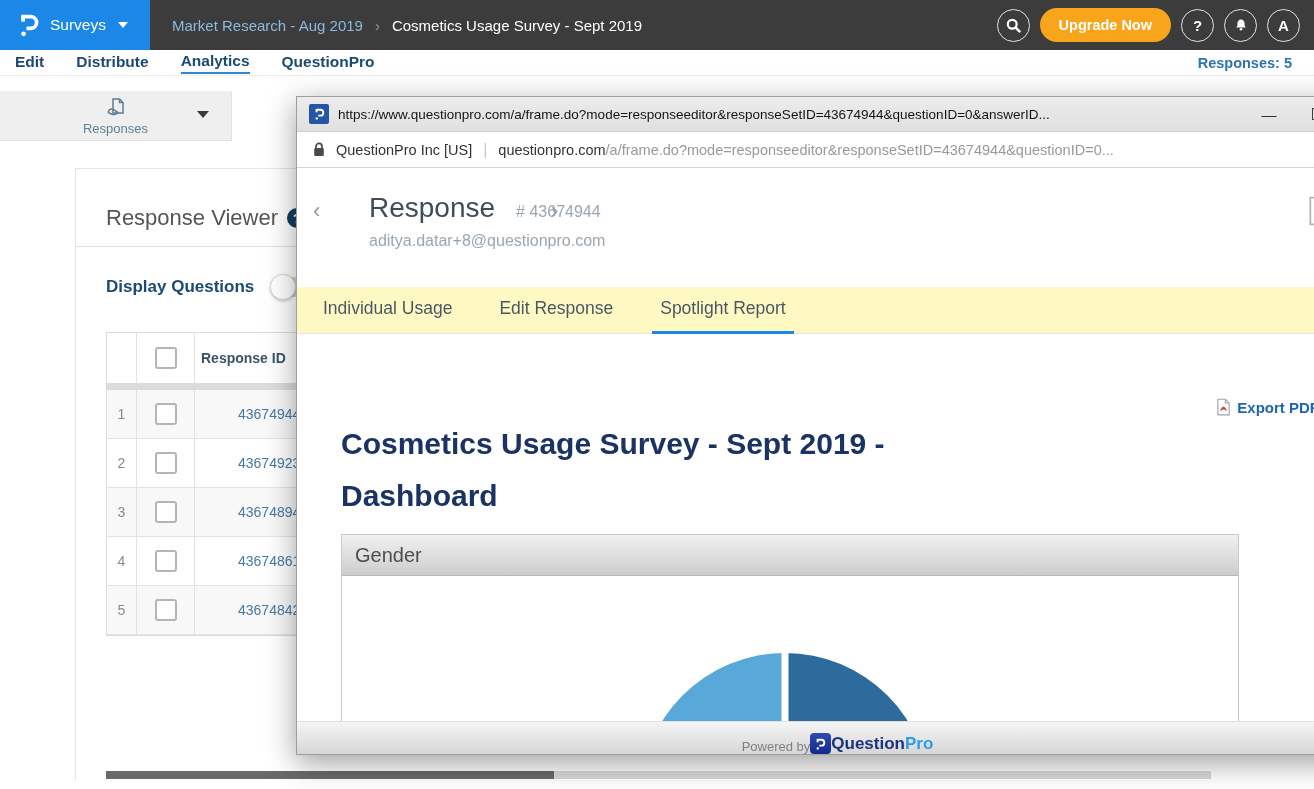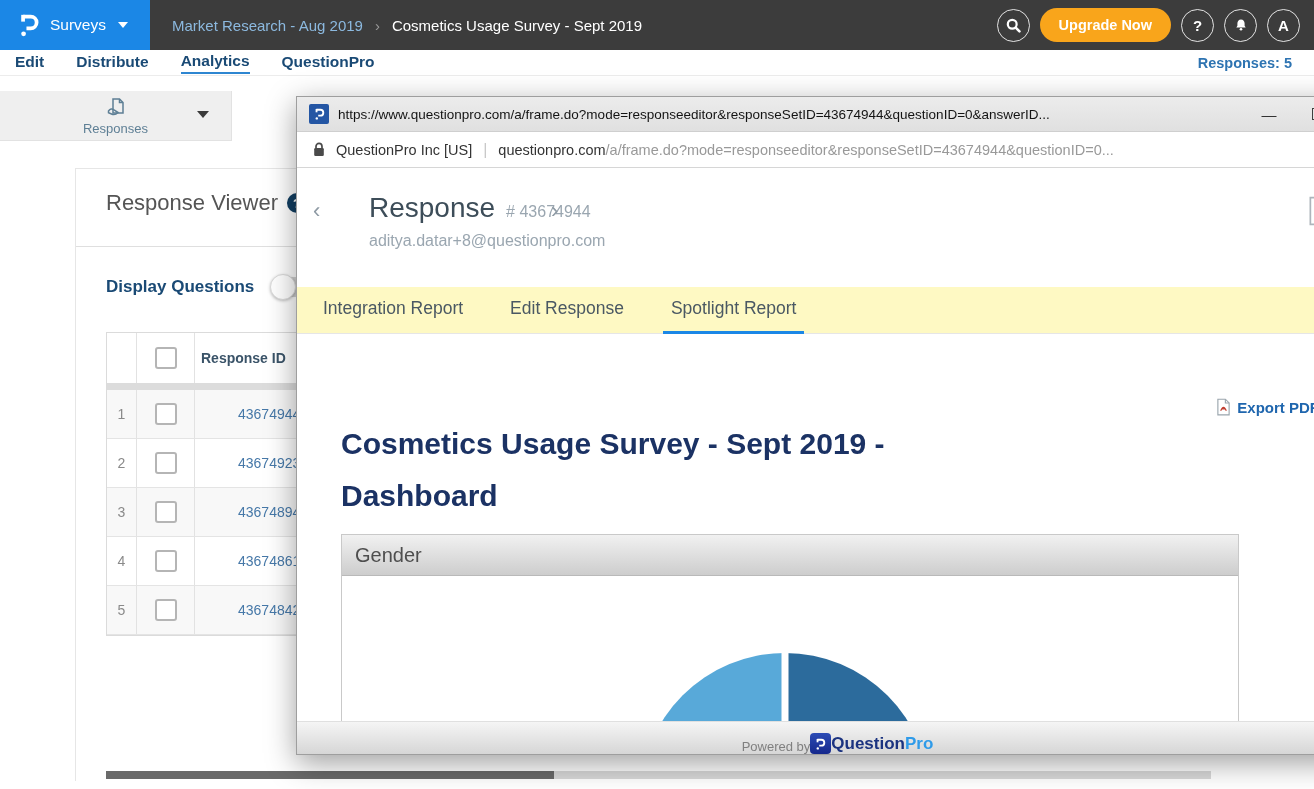--- a/index.html
+++ b/index.html
@@ -27,21 +27,21 @@
   .nav-count { position:absolute; right:22px; color:#2E74B2; font-size:14.5px; font-weight:600; }
 
   
   .toolbar-block { position:absolute; top:91px; left:0; width:232px; height:50px; background:#EFEFEF; border-right:1px solid #E2E2E2; border-bottom:1px solid #E2E2E2; display:flex; flex-direction:column; align-items:center; justify-content:center; cursor:pointer; }
   .toolbar-icon { width:24px; height:24px; margin-bottom:1px; }
   .toolbar-label { font-size:13px; color:#5E7F95; }
   .toolbar-caret { position:absolute; right:22px; top:20px; width:0; height:0; border-left:6px solid transparent; border-right:6px solid transparent; border-top:7px solid #3a3a3a; }
 
   
   .card { position:absolute; left:75px; top:168px; right:0; bottom:8px; background:#fff; border-left:1px solid #E6E6E6; border-top:1px solid #E6E6E6; }
-  .viewer-title-row { position:absolute; left:30px; top:21px; display:flex; align-items:center; gap:9px; }
+  .viewer-title-row { position:absolute; left:30px; top:36px; display:flex; align-items:center; gap:9px; }
   .viewer-title { font-size:22px; color:#555; }
   .help-badge { width:20px; height:20px; border-radius:50%; background:#123F63; color:#fff; font-size:13px; font-weight:bold; display:flex; align-items:center; justify-content:center; cursor:pointer; }
   .card-divider { position:absolute; left:0; right:0; top:77px; border-top:1px solid #DFDFDF; }
   .dq-row { position:absolute; left:30px; top:108px; display:flex; align-items:center; gap:18px; }
   .dq-label { font-size:17px; font-weight:bold; color:#1A4A75; }
   .toggle { position:relative; width:42px; height:20px; background:#D6D6D6; border-radius:10px; cursor:pointer; }
   .toggle-knob { position:absolute; left:-2px; top:-3px; width:26px; height:26px; background:#fff; border:1px solid #DADADA; border-radius:50%; box-shadow:0 1px 3px rgba(0,0,0,.25); }
 
   
   .resp-table { position:absolute; left:30px; top:163px; width:1140px; border:1px solid #DBDBDB; }
@@ -78,21 +78,21 @@
   .addr-sep { color:#C9C9C9; font-size:16px; }
   .addr-url { font-size:14.5px; overflow:hidden; text-overflow:ellipsis; }
   .addr-domain { color:#333; }
   .addr-path { color:#999; }
 
   
   .p-header { position:relative; height:119px; background:#fff; }
   .nav-chev { position:absolute; font-size:22px; color:#8E9AA4; cursor:pointer; top:30px; }
   .chev-prev { left:16px; }
   .chev-next { left:254px; }
-  .resp-title-row { position:absolute; left:72px; top:24px; display:flex; align-items:baseline; gap:11px;text-align:center; }
+  .resp-title-row { position:absolute; left:72px; top:24px; display:flex; align-items:baseline; gap:21px;text-align:center; }
   .resp-title { font-size:28px; color:#3D4D59; font-weight:500; }
   .resp-number { font-size:16px; color:#9AA6B0; }
   .resp-email { position:absolute; left:72px; top:64px; font-size:16px; color:#9AA6B0; }
   .pdf-ico-lg { position:absolute; right:62px; top:28px; width:26px; height:30px; cursor:pointer; }
   .pdf-ico-clip { position:absolute; right:-9px; top:28px; width:26px; height:30px; cursor:pointer; }
 
   
   .p-tabs { height:47px; border-bottom:1px solid #E6E6E6; display:flex; align-items:flex-end; gap:47px; padding-left:26px; }
   .p-tab { position:relative; font-size:17.5px; color:#4A5863; padding-bottom:14px; cursor:pointer; }
   .p-tab.active::after { content:''; position:absolute; left:-8px; right:-8px; bottom:-1px; height:3px; background:#1B87E6; }
@@ -299,21 +299,21 @@
         <path d="M7.5 20 Q12 9 16.5 20 M8.8 17 H15.4" fill="none" stroke="#C0392B" stroke-width="1.6"></path>
       </svg>
       <svg class="pdf-ico-clip" viewBox="0 0 24 28">
         <path d="M3 1.5 H15 L21 7.5 V26.5 H3 Z" fill="#fff" stroke="#ADB5BC" stroke-width="1.6"></path>
         <path d="M15 1.5 V7.5 H21" fill="none" stroke="#ADB5BC" stroke-width="1.6"></path>
         <path d="M7 19 L12 10 L17 19" fill="none" stroke="#4A4A4A" stroke-width="1.6"></path>
       </svg>
     </div>
 
     <div class="p-tabs">
-      <span class="p-tab">Integration Report</span>
+      <span class="p-tab">Individual Usage</span>
       <span class="p-tab">Edit Response</span>
       <span class="p-tab active">Spotlight Report</span>
     </div>
 
     <div class="p-content">
       <span class="export-link">
         <svg width="15" height="18" viewBox="0 0 24 28">
           <path d="M3 1.5 H15 L21 7.5 V26.5 H3 Z" fill="#fff" stroke="#9AA5AD" stroke-width="1.8"></path>
           <path d="M15 1.5 V7.5 H21" fill="none" stroke="#9AA5AD" stroke-width="1.8"></path>
           <path d="M7.5 20 Q12 9 16.5 20 M8.8 17 H15.4" fill="none" stroke="#C0392B" stroke-width="1.8"></path>

